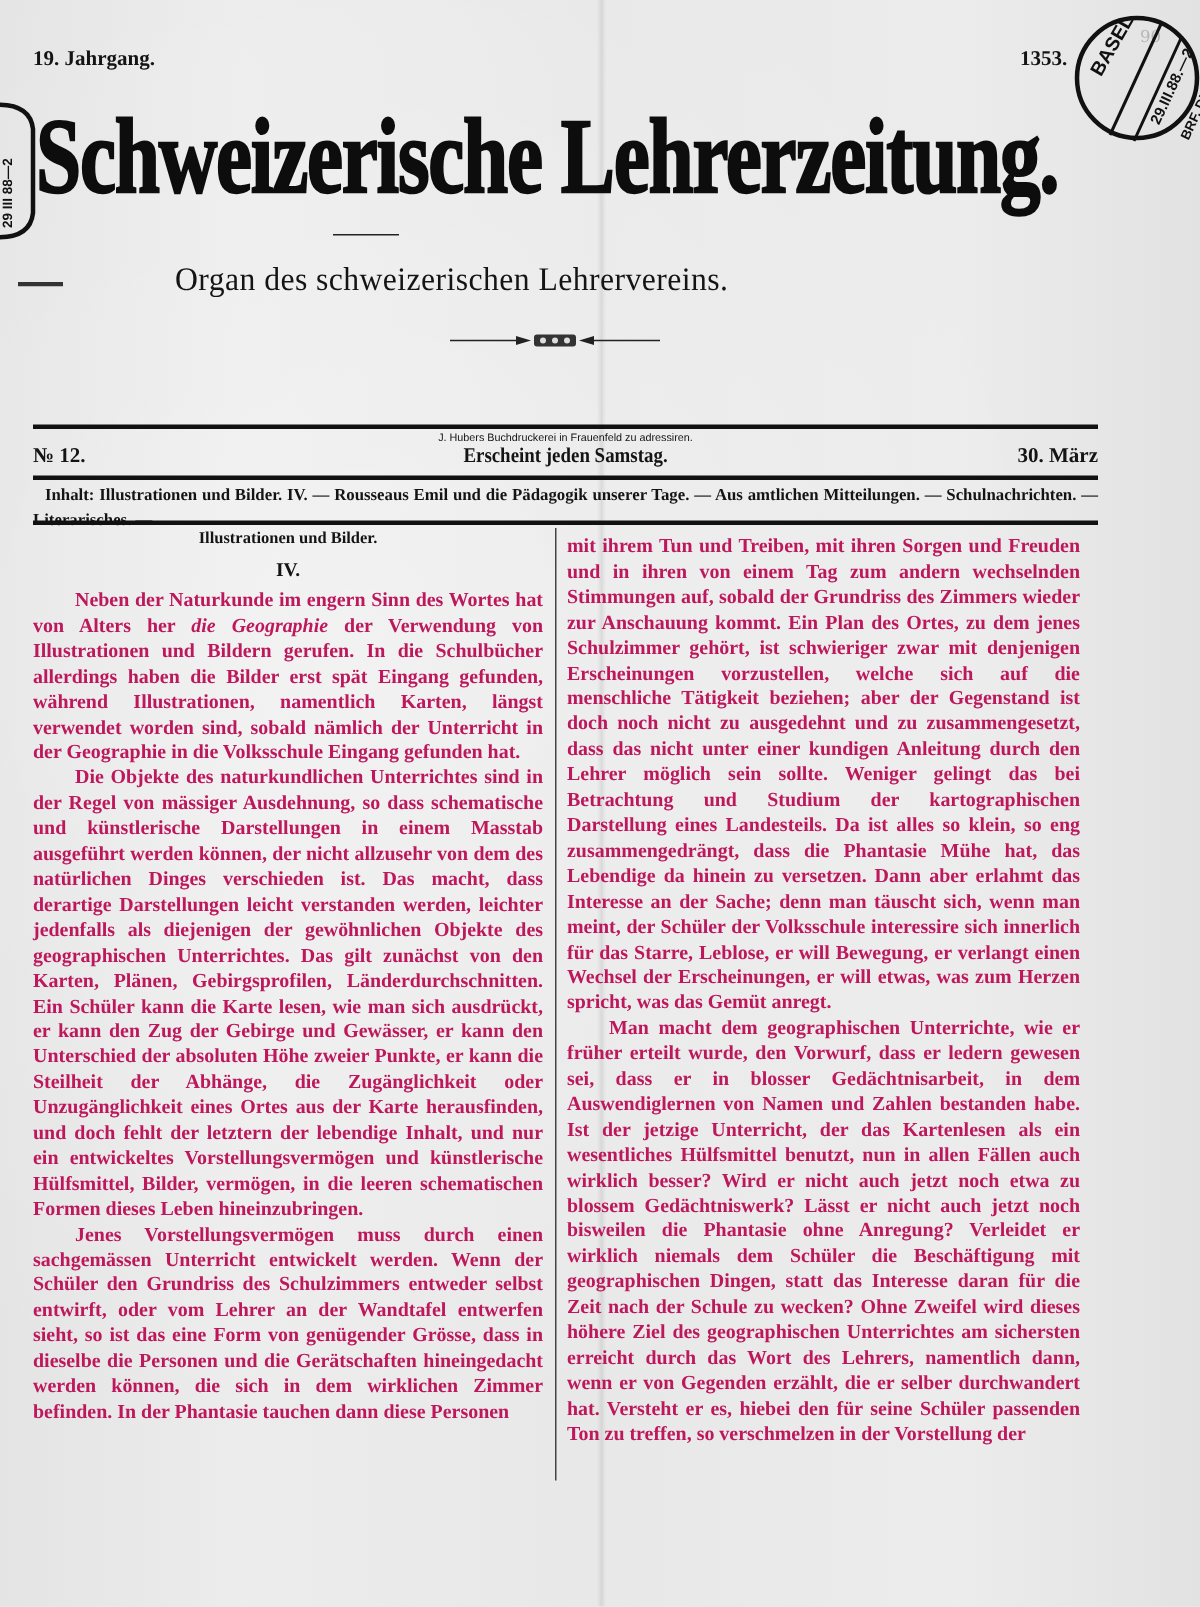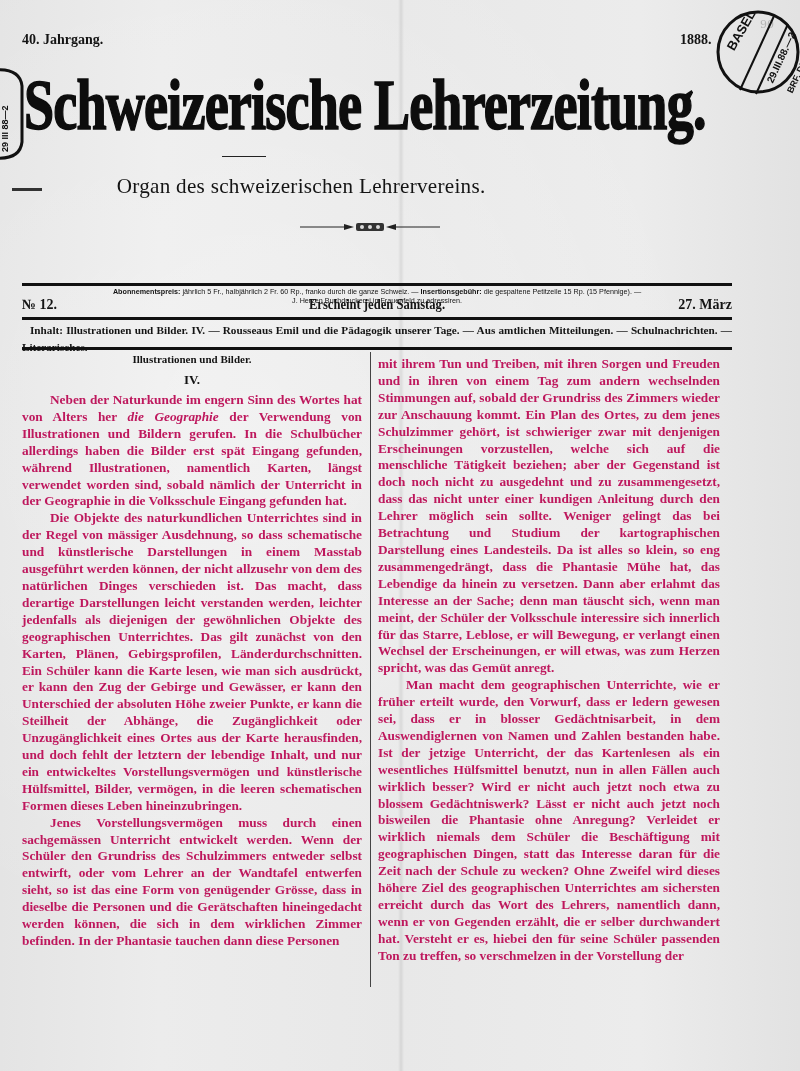--- a/index.html
+++ b/index.html
@@ -109,22 +109,22 @@
   }
   .col em { font-style: italic; }
 </style>
 </head>
 <body>
 
 <div class="paper"></div>
 <div class="fold"></div>
 
 <div class="page-number">90</div>
-<div class="volume">40. Jahrgang.</div>
-<div class="year">1888.</div>
+<div class="volume">19. Jahrgang.</div>
+<div class="year">1353.</div>
 
 <div class="masthead">Schweizerische Lehrerzeitung.</div>
 <div class="mast-rule"></div>
 
 <div class="subtitle"><span>Organ des schweizerischen Lehrervereins.</span></div>
 
 <svg class="ornament" viewBox="0 0 140 10">
   <line x1="0" y1="5" x2="50" y2="5" stroke="#222" stroke-width="1"></line>
   <polygon points="44,2 54,5 44,8" fill="#222"></polygon>
   <rect x="56" y="1" width="28" height="8" rx="2" fill="#333"></rect>
@@ -149,33 +149,27 @@
   <text x="14" y="86" font-size="9" font-weight="bold" fill="#111" transform="rotate(-90 14 86)" font-family="Liberation Sans, sans-serif">29 III 88—2</text>
 </svg>
 
 <svg class="dash-mark" viewBox="0 0 30 3">
     <rect x="0" y="0" width="30" height="3" fill="#333"></rect>
   </svg>
 
 <div class="issue-row">
   <span class="no">№ 12.</span>
   <span class="freq">Erscheint jeden Samstag.</span>
-  <span class="date">27. März</span>
+  <span class="date">30. März</span>
 </div>
 
 <div class="rule-thick" style="top:283px;"></div>
 
 <div class="subscription">
-  <div>
-    <b>Abonnementspreis:</b>
-    <span>jährlich 5 Fr., halbjährlich 2 Fr. 60 Rp., franko durch die ganze Schweiz. —</span>
-    <b>Insertionsgebühr:</b>
-    <span>die gespaltene Petitzeile 15 Rp. (15 Pfennige). —</span>
-  </div>
-  <div>J. Herzen Buchdruckerei in Frauenfeld zu adressiren.</div>
+  <div>J. Hubers Buchdruckerei in Frauenfeld zu adressiren.</div>
 </div>
 
 <div class="rule-thick" style="top:317px;"></div>
 
 <div class="contents">
   <span class="lbl">Inhalt:</span>
   <span>Illustrationen und Bilder. IV. — Rousseaus Emil und die Pädagogik unserer Tage. — Aus amtlichen Mitteilungen. — Schulnachrichten. — Literarisches. —</span>
 </div>
 
 <div class="col-rule"></div>

